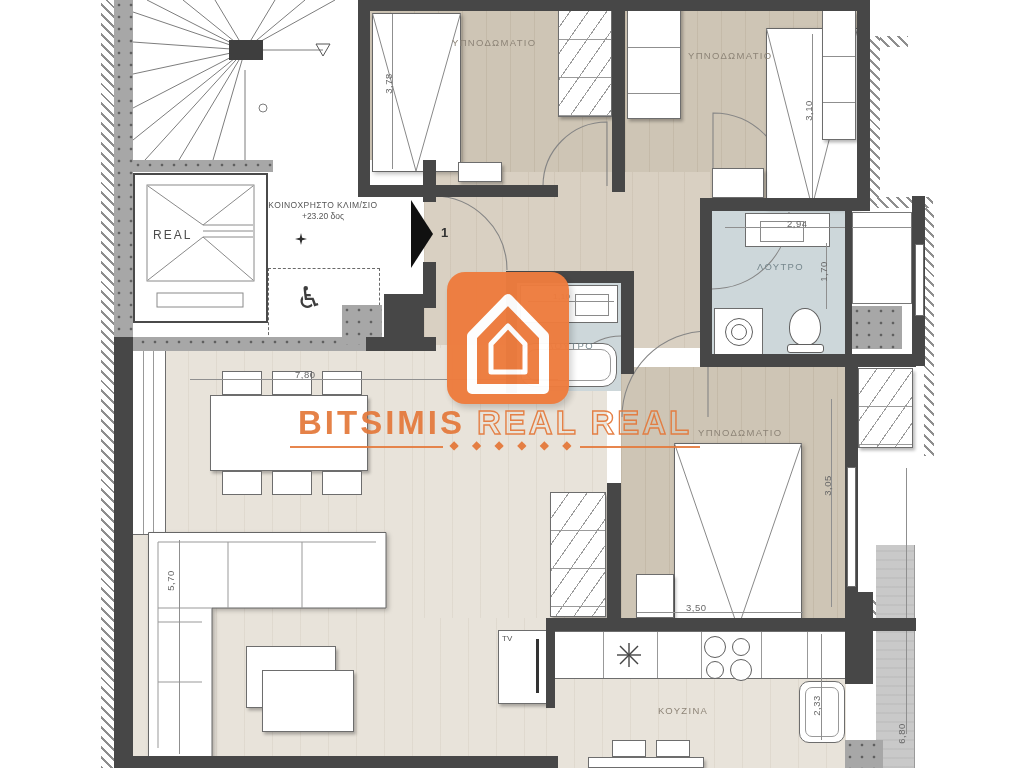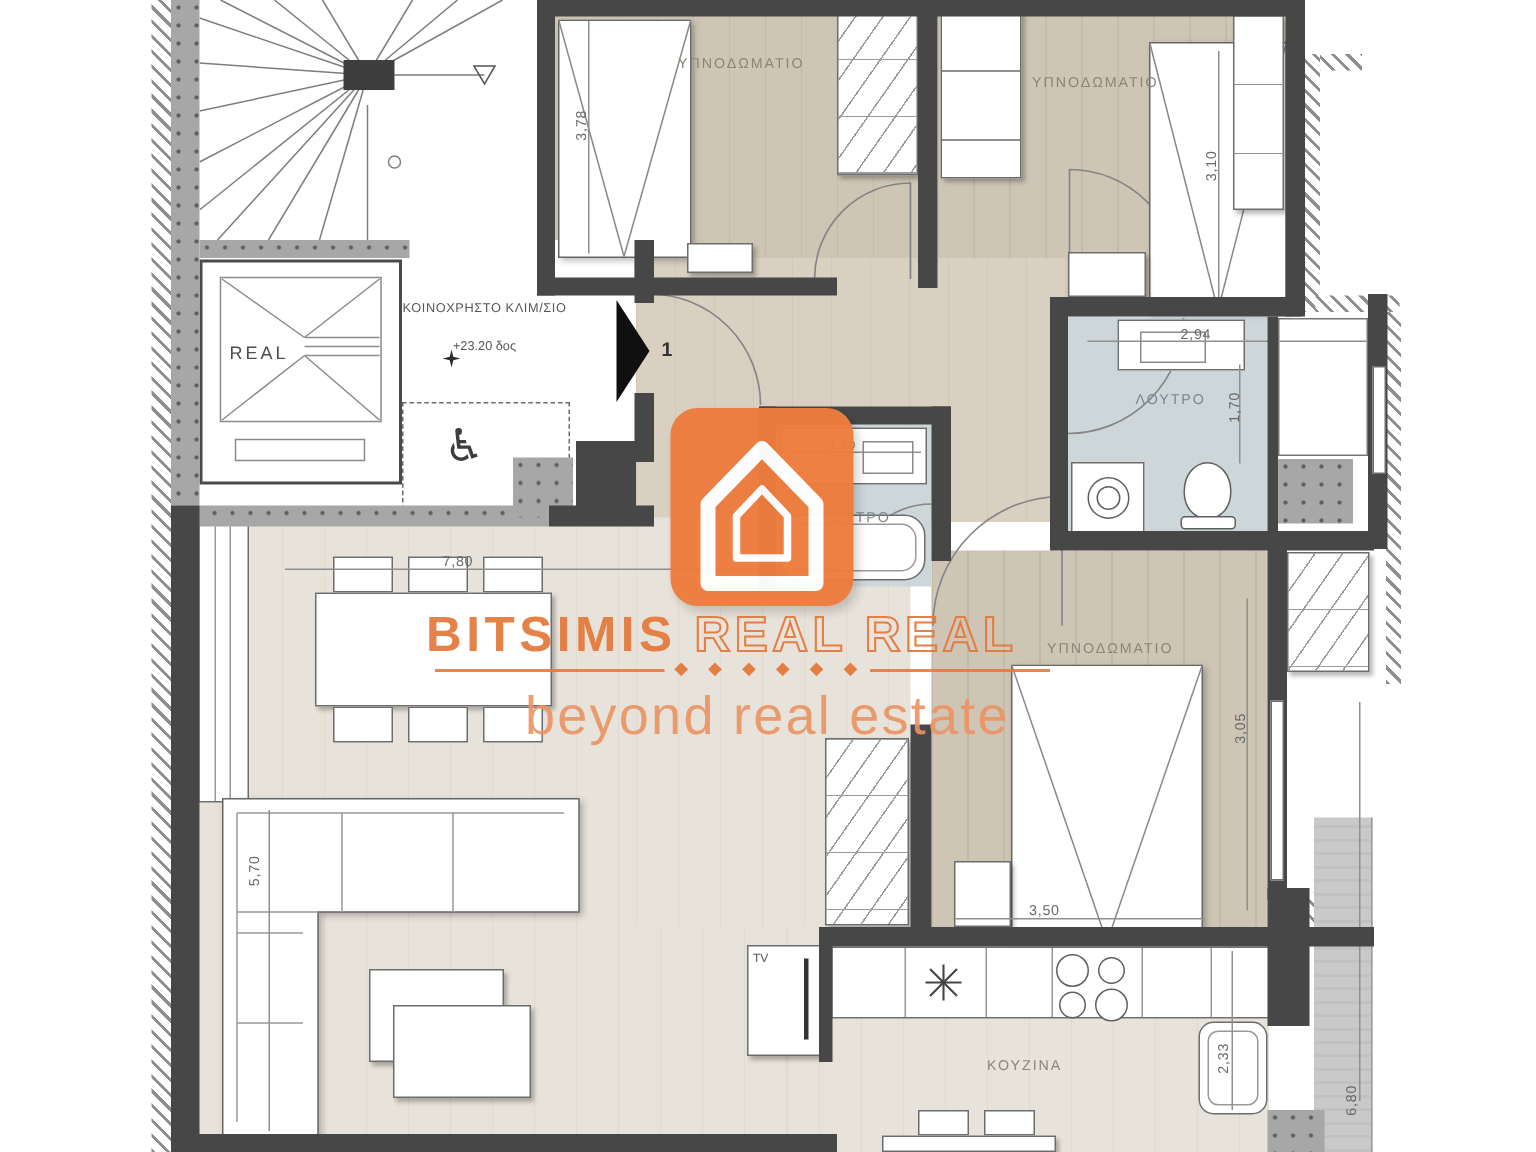--- a/index.html
+++ b/index.html
@@ -41,21 +41,21 @@
   .dimtxt{position:absolute;font-size:9.5px;color:#686868;letter-spacing:.5px;
           z-index:36;white-space:nowrap;}
   .rot{transform:rotate(-90deg);transform-origin:center;}
   .dline{position:absolute;background:#8f8f8f;z-index:25;}
   
   .wm{z-index:60;}
   #wm-logo{position:absolute;left:447px;top:272px;width:122px;height:132px;
            background:#ee7c3e;border-radius:18px;z-index:60;opacity:.97;
            box-shadow:3px 4px 7px rgba(0,0,0,.18);}
   #wm-brand{position:absolute;left:284px;top:404px;z-index:60;white-space:nowrap;opacity:.93;}
-  .b1{font-size:33px;font-weight:bold;letter-spacing:3px;color:#e4793b;}
+  .b1{font-size:33px;font-weight:bold;letter-spacing:3px;color:#e4793b;margin-left:14px;}
   .b2{font-size:33px;font-weight:bold;letter-spacing:3px;color:rgba(255,255,255,.05);
       -webkit-text-stroke:1.4px #e4793b;margin-left:12px;}
   .wm-seg{position:absolute;height:2px;background:#e4793b;z-index:60;opacity:.9;}
   #wm-diamonds{position:absolute;left:448px;top:438px;width:130px;text-align:center;
                font-size:12px;letter-spacing:5px;color:#e4793b;z-index:60;opacity:.95;}
   #wm-tagline{position:absolute;left:350px;top:456px;font-size:36px;color:#eb9463;
               letter-spacing:1.5px;z-index:60;opacity:.9;}
   
   .circle{position:absolute;border:1.3px solid #5f5f5f;border-radius:50%;
           background:#fff;box-sizing:border-box;z-index:11;}
@@ -170,21 +170,21 @@
           <line x1="68" y1="56" x2="118" y2="56"></line>
         <line x1="68" y1="62" x2="118" y2="62"></line>
         <rect x="22" y="118" width="86" height="14"></rect>
       </g>
     </svg>
   </div>
   <div class="lbl" style="left:151px;top:228px;font-size:12px;color:#4c4c4c;letter-spacing:2px;background:#fff;padding:0 2px">REAL</div>
 
   <div class="abs" style="left:258px;top:200px;width:130px;text-align:center;z-index:36">
     <div style="font-size:8.5px;color:#565656;letter-spacing:.4px">ΚΟΙΝΟΧΡΗΣΤΟ ΚΛΙΜ/ΣΙΟ</div>
-    <div style="font-size:8.5px;color:#565656;margin-top:15px">+23.20 δος</div>
+    <div style="font-size:8.5px;color:#565656;margin-top:1px">+23.20 δος</div>
   </div>
   <div class="star4" style="left:295px;top:233px"></div>
   <div class="dashzone" style="left:268px;top:268px;width:110px;height:70px"></div>
   <div class="wheel" style="left:296px;top:280px">♿</div>
 
   <div class="tri-door" style="left:411px;top:200px"></div>
   <div class="dimtxt" style="left:441px;top:225px;font-size:13px;font-weight:bold;color:#333">1</div>
 
   <svg class="abs" style="left:0;top:0;z-index:8;pointer-events:none" width="1024" height="768" viewBox="0 0 1024 768">
     <g stroke="#858585" stroke-width="1.1" fill="none">
@@ -333,15 +333,14 @@
       <path d="M25,64 L61,27 L97,64 L97,117 L25,117 Z" fill="none" stroke="#ffffff" stroke-width="10" stroke-linejoin="round"></path>
       <path d="M44,72 L61,54 L78,72 L78,100 L44,100 Z" fill="none" stroke="#ffffff" stroke-width="5" stroke-linejoin="round"></path>
     </svg>
   </div>
   <div id="wm-brand" class="wm">
     <span class="b1">BITSIMIS</span><span class="b2">REAL REAL</span>
   </div>
   <div class="wm-seg" style="left:290px;top:446px;width:153px"></div>
   <div class="wm-seg" style="left:580px;top:446px;width:120px"></div>
   <div id="wm-diamonds">◆ ◆ ◆ ◆ ◆ ◆</div>
-  <div id="wm-tagline">beyond real estate</div>
 
 </div>
 
 </body></html>

